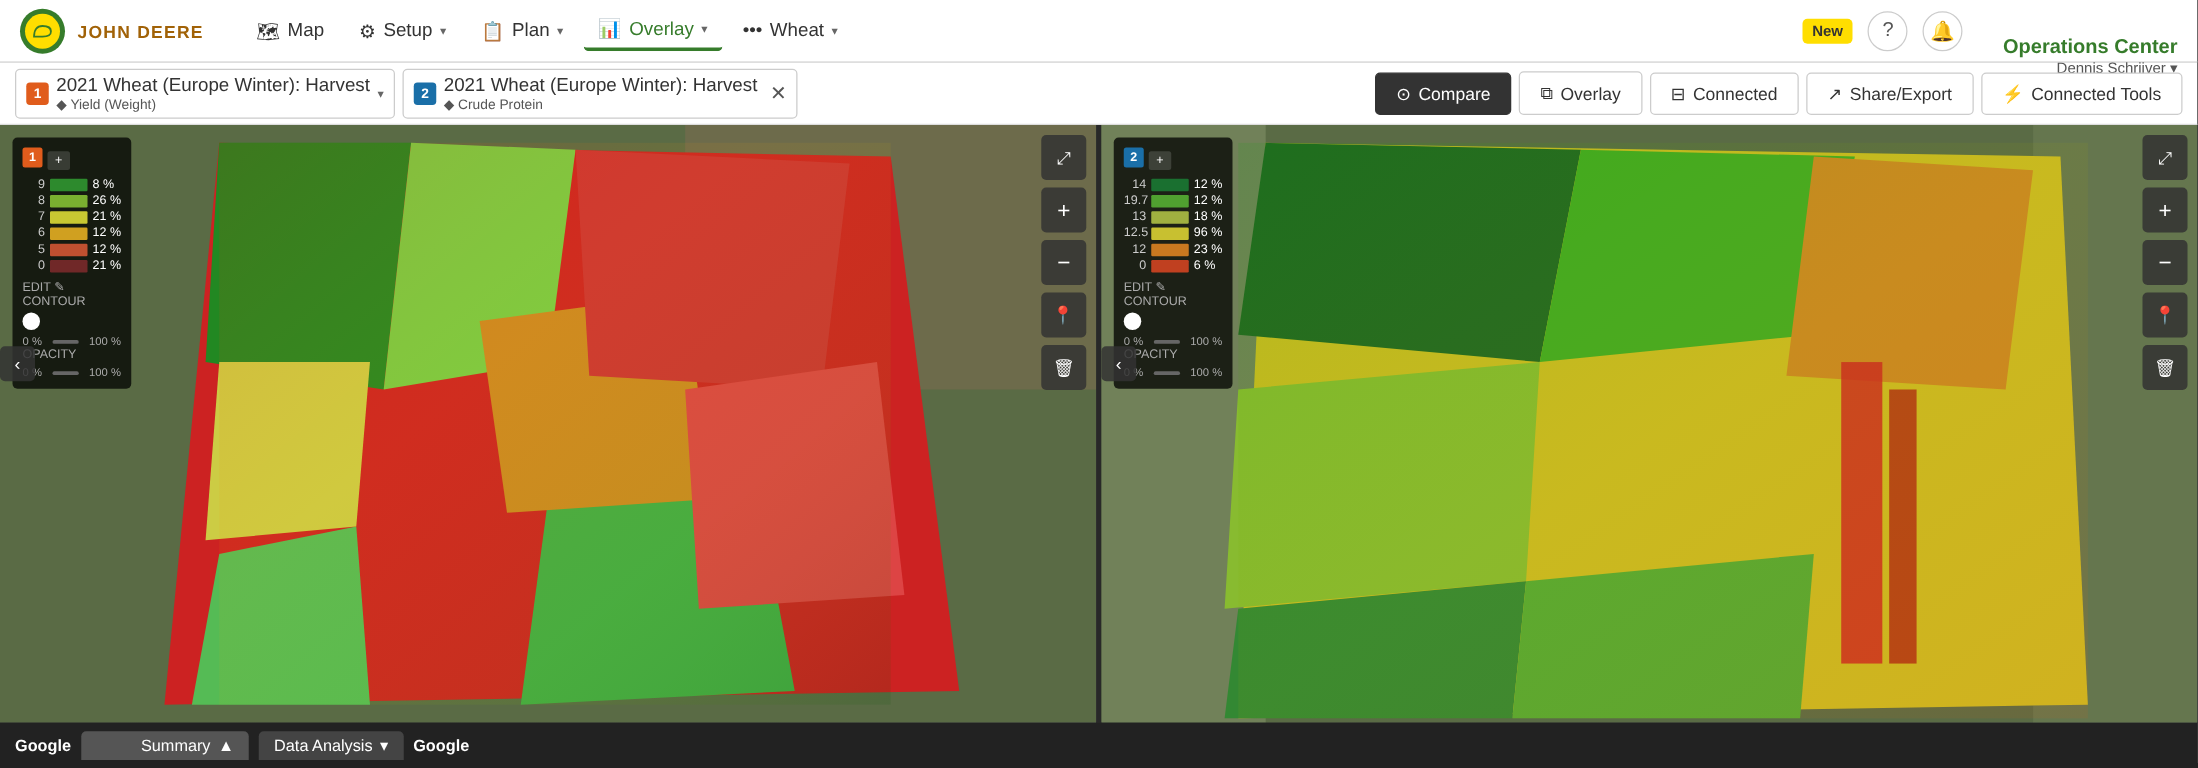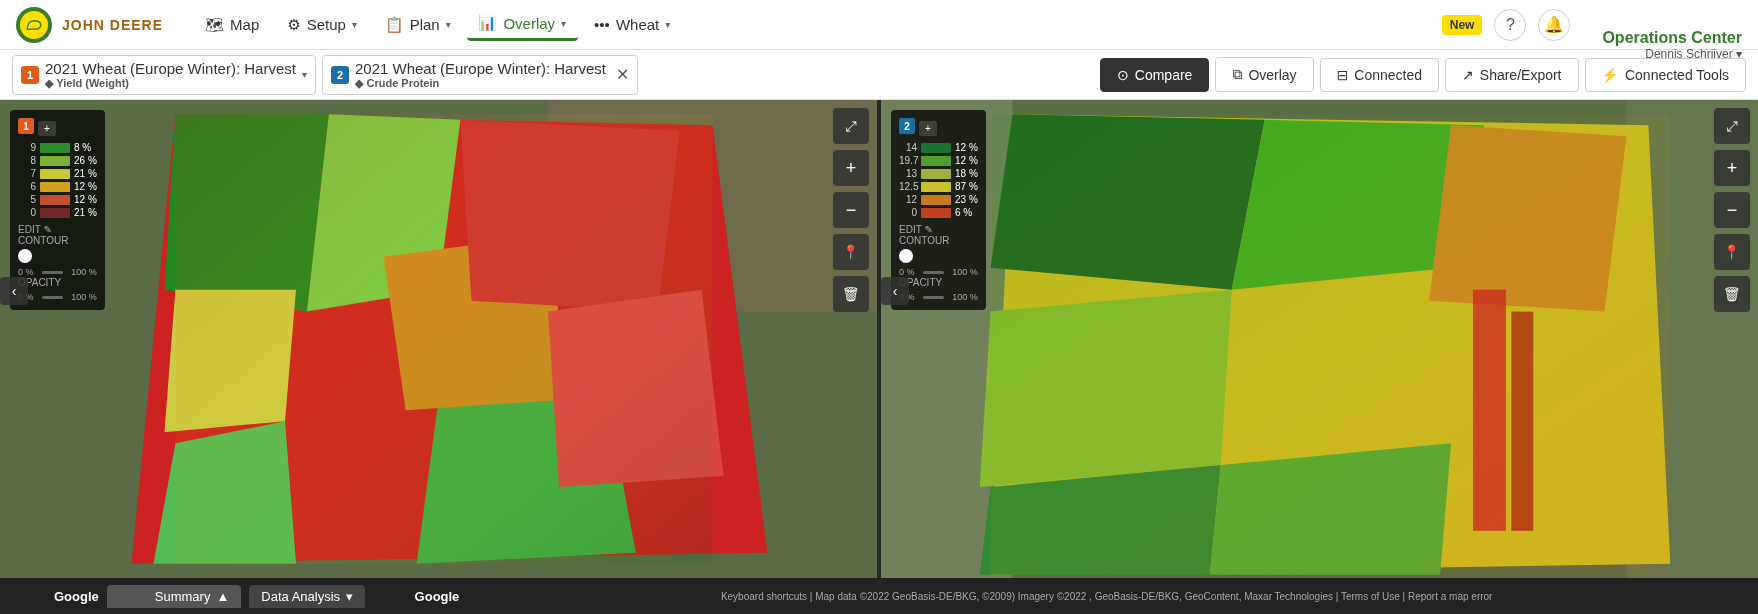--- a/index.html
+++ b/index.html
@@ -126,21 +126,21 @@
       font-weight: bold;
       width: 18px;
       height: 18px;
       border-radius: 3px;
       display: flex;
       align-items: center;
       justify-content: center;
     }
     .layer-num.blue { background: #1a6fa8; }
     .layer-text { font-size: 15px; color: #333; }
-    .layer-sub { font-size: 11px; color: #555; font-weight: bold; }
+    .layer-sub { font-size: 11px; color: #555; }
     .layer-chevron { font-size: 10px; color: #666; }
     .close-btn {
       background: none;
       border: none;
       cursor: pointer;
       font-size: 16px;
       color: #555;
       margin-left: 4px;
     }
 
@@ -261,21 +261,21 @@
 
     
     .bottom-bar {
       display: flex;
       align-items: center;
       background: #222;
       height: 36px;
       padding: 0 12px;
       gap: 8px;
     }
-    .google-text { color: #fff; font-size: 13px; font-weight: bold; margin-left: 42px; }
+    .google-text { color: #fff; font-size: 13px; font-weight: bold; }
     .bottom-tab {
       display: flex;
       align-items: center;
       gap: 6px;
       background: #444;
       color: #fff;
       padding: 4px 12px;
       border-radius: 4px 4px 0 0;
       cursor: pointer;
       font-size: 13px;
@@ -569,21 +569,21 @@
           <span class="legend-pct">12 %</span>
         </div>
         <div class="legend-row">
           <span class="legend-label">13</span>
           <div class="legend-bar" style="background:#a0b040;"></div>
           <span class="legend-pct">18 %</span>
         </div>
         <div class="legend-row">
           <span class="legend-label">12.5</span>
           <div class="legend-bar" style="background:#c8c030;"></div>
-          <span class="legend-pct">87 %</span>
+          <span class="legend-pct">96 %</span>
         </div>
         <div class="legend-row">
           <span class="legend-label">12</span>
           <div class="legend-bar" style="background:#c87820;"></div>
           <span class="legend-pct">23 %</span>
         </div>
         <div class="legend-row">
           <span class="legend-label">0</span>
           <div class="legend-bar" style="background:#c04020;"></div>
           <span class="legend-pct">6 %</span>
@@ -625,14 +625,13 @@
   <span class="google-text">Google</span>
   <div class="bottom-tab active">
     <span>Summary</span>
     <span>▲</span>
   </div>
   <div class="bottom-tab">
     <span>Data Analysis</span>
     <span>▾</span>
   </div>
   <span class="google-text">Google</span>
-  <span class="bottom-copyright">Keyboard shortcuts  |  Map data ©2022 GeoBasis-DE/BKG, ©2009) Imagery ©2022 , GeoBasis-DE/BKG, GeoContent, Maxar Technologies  |  Terms of Use  |  Report a map error</span>
 </div>
 
 </body></html>

